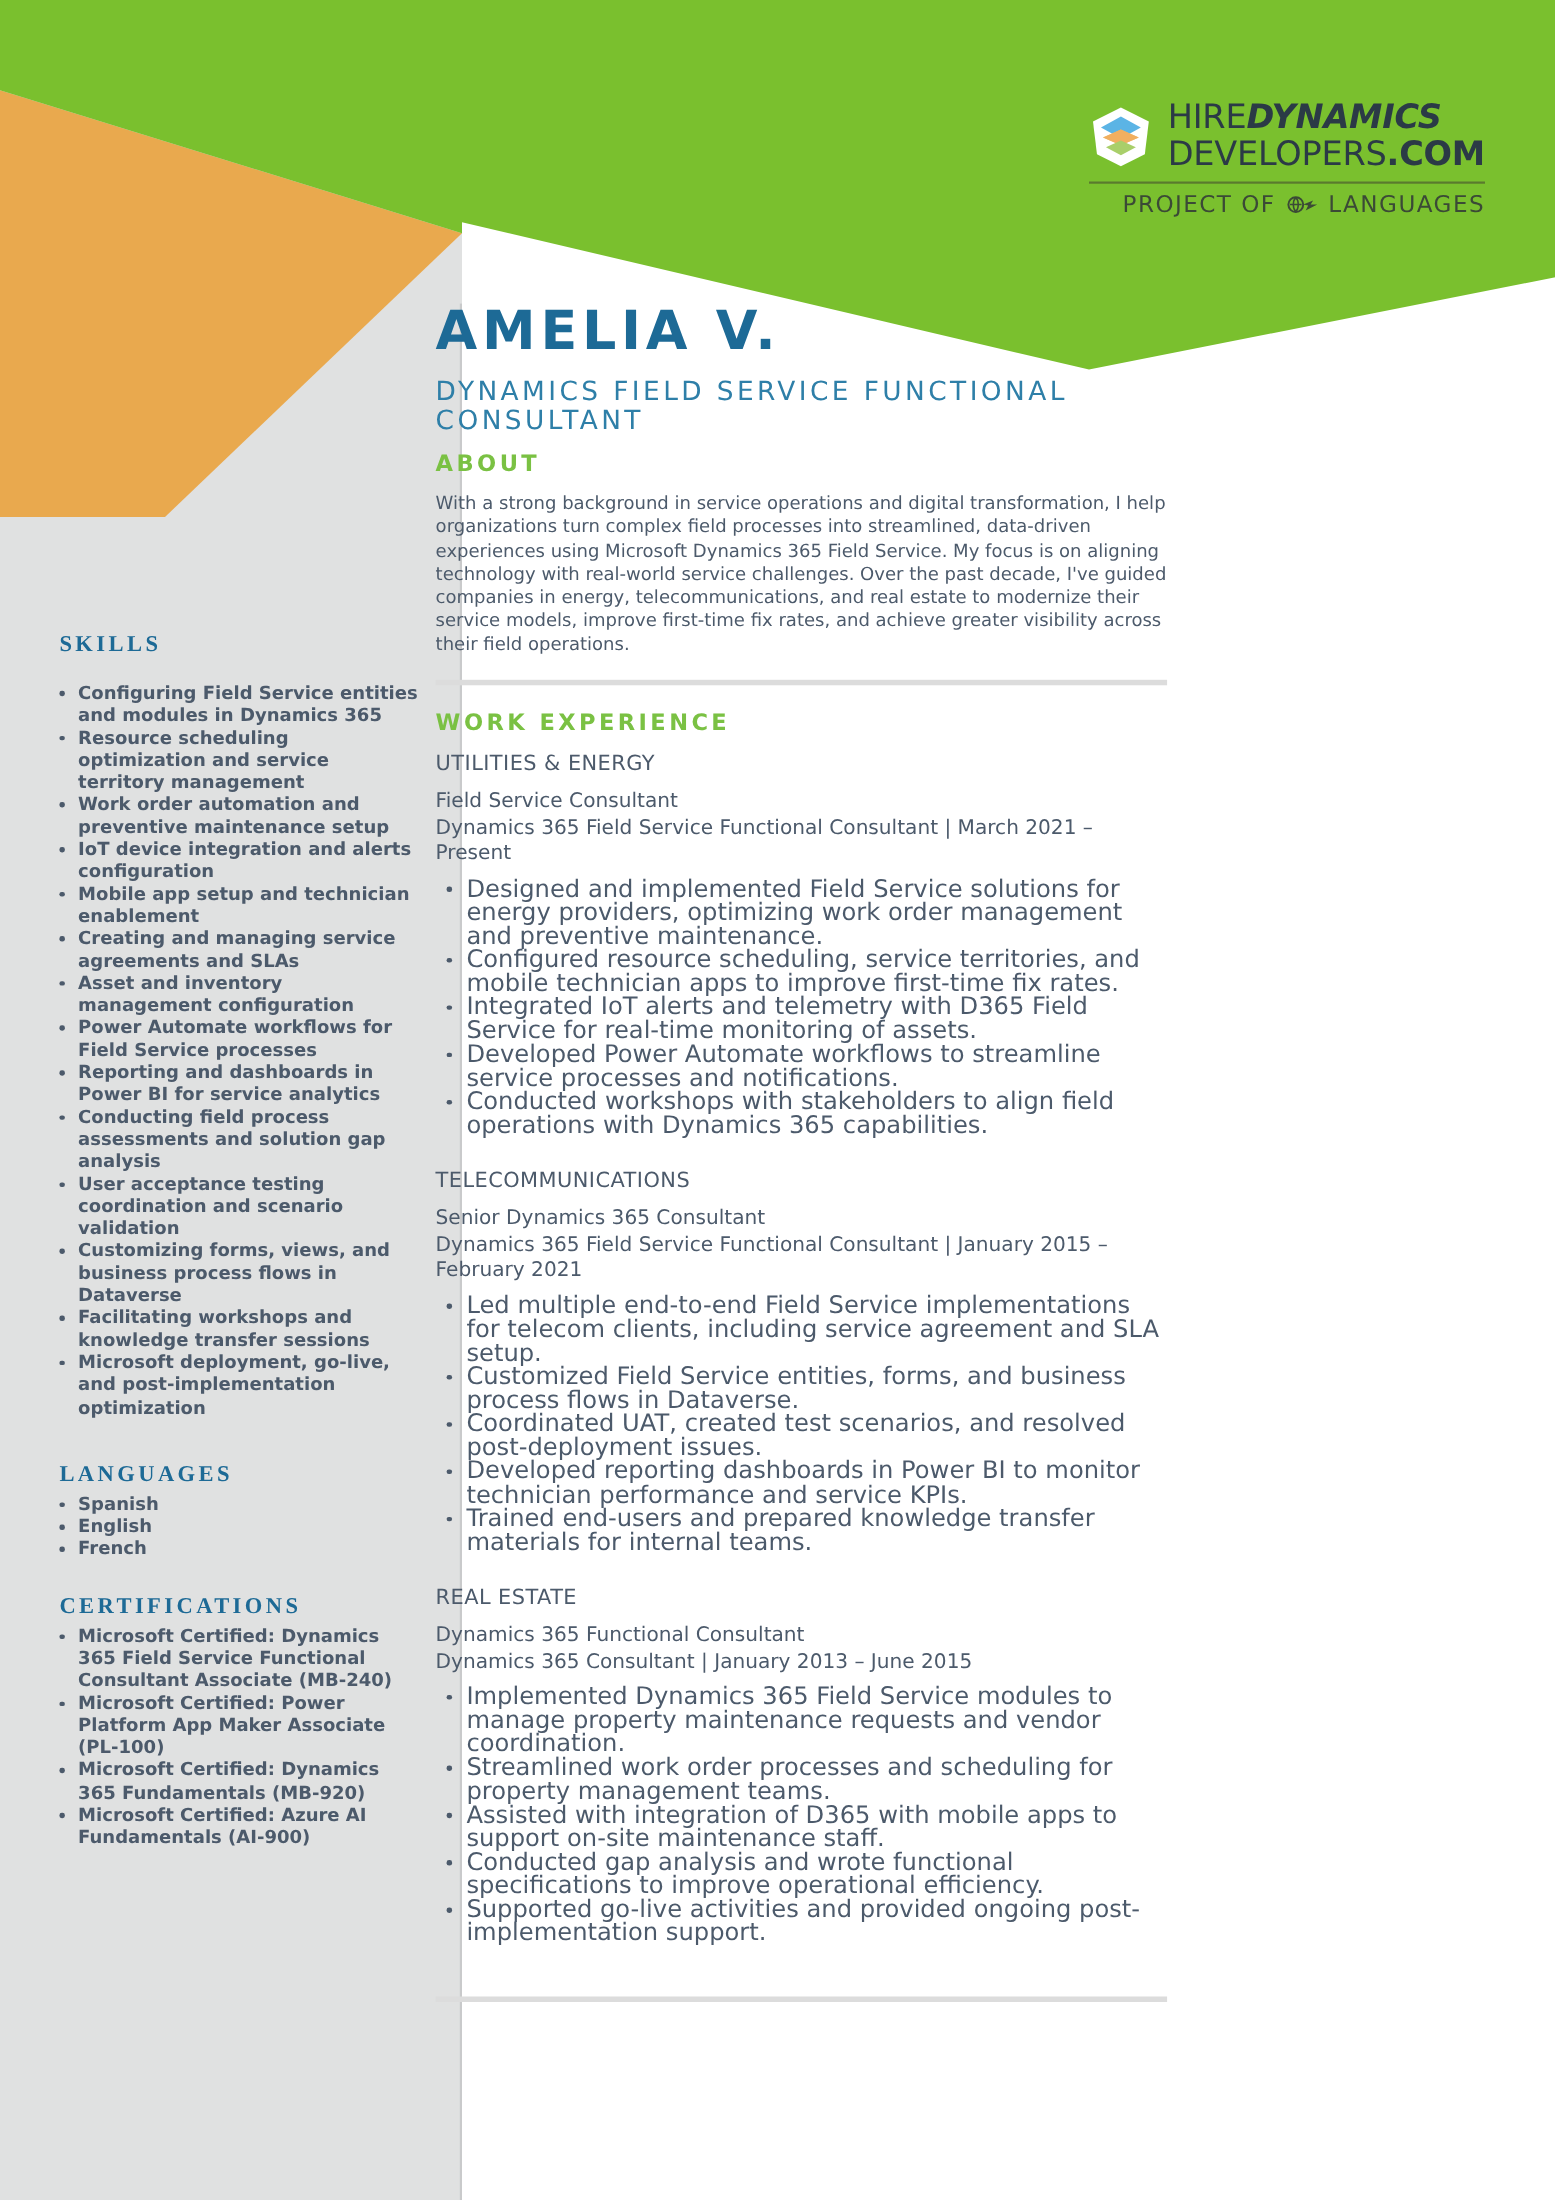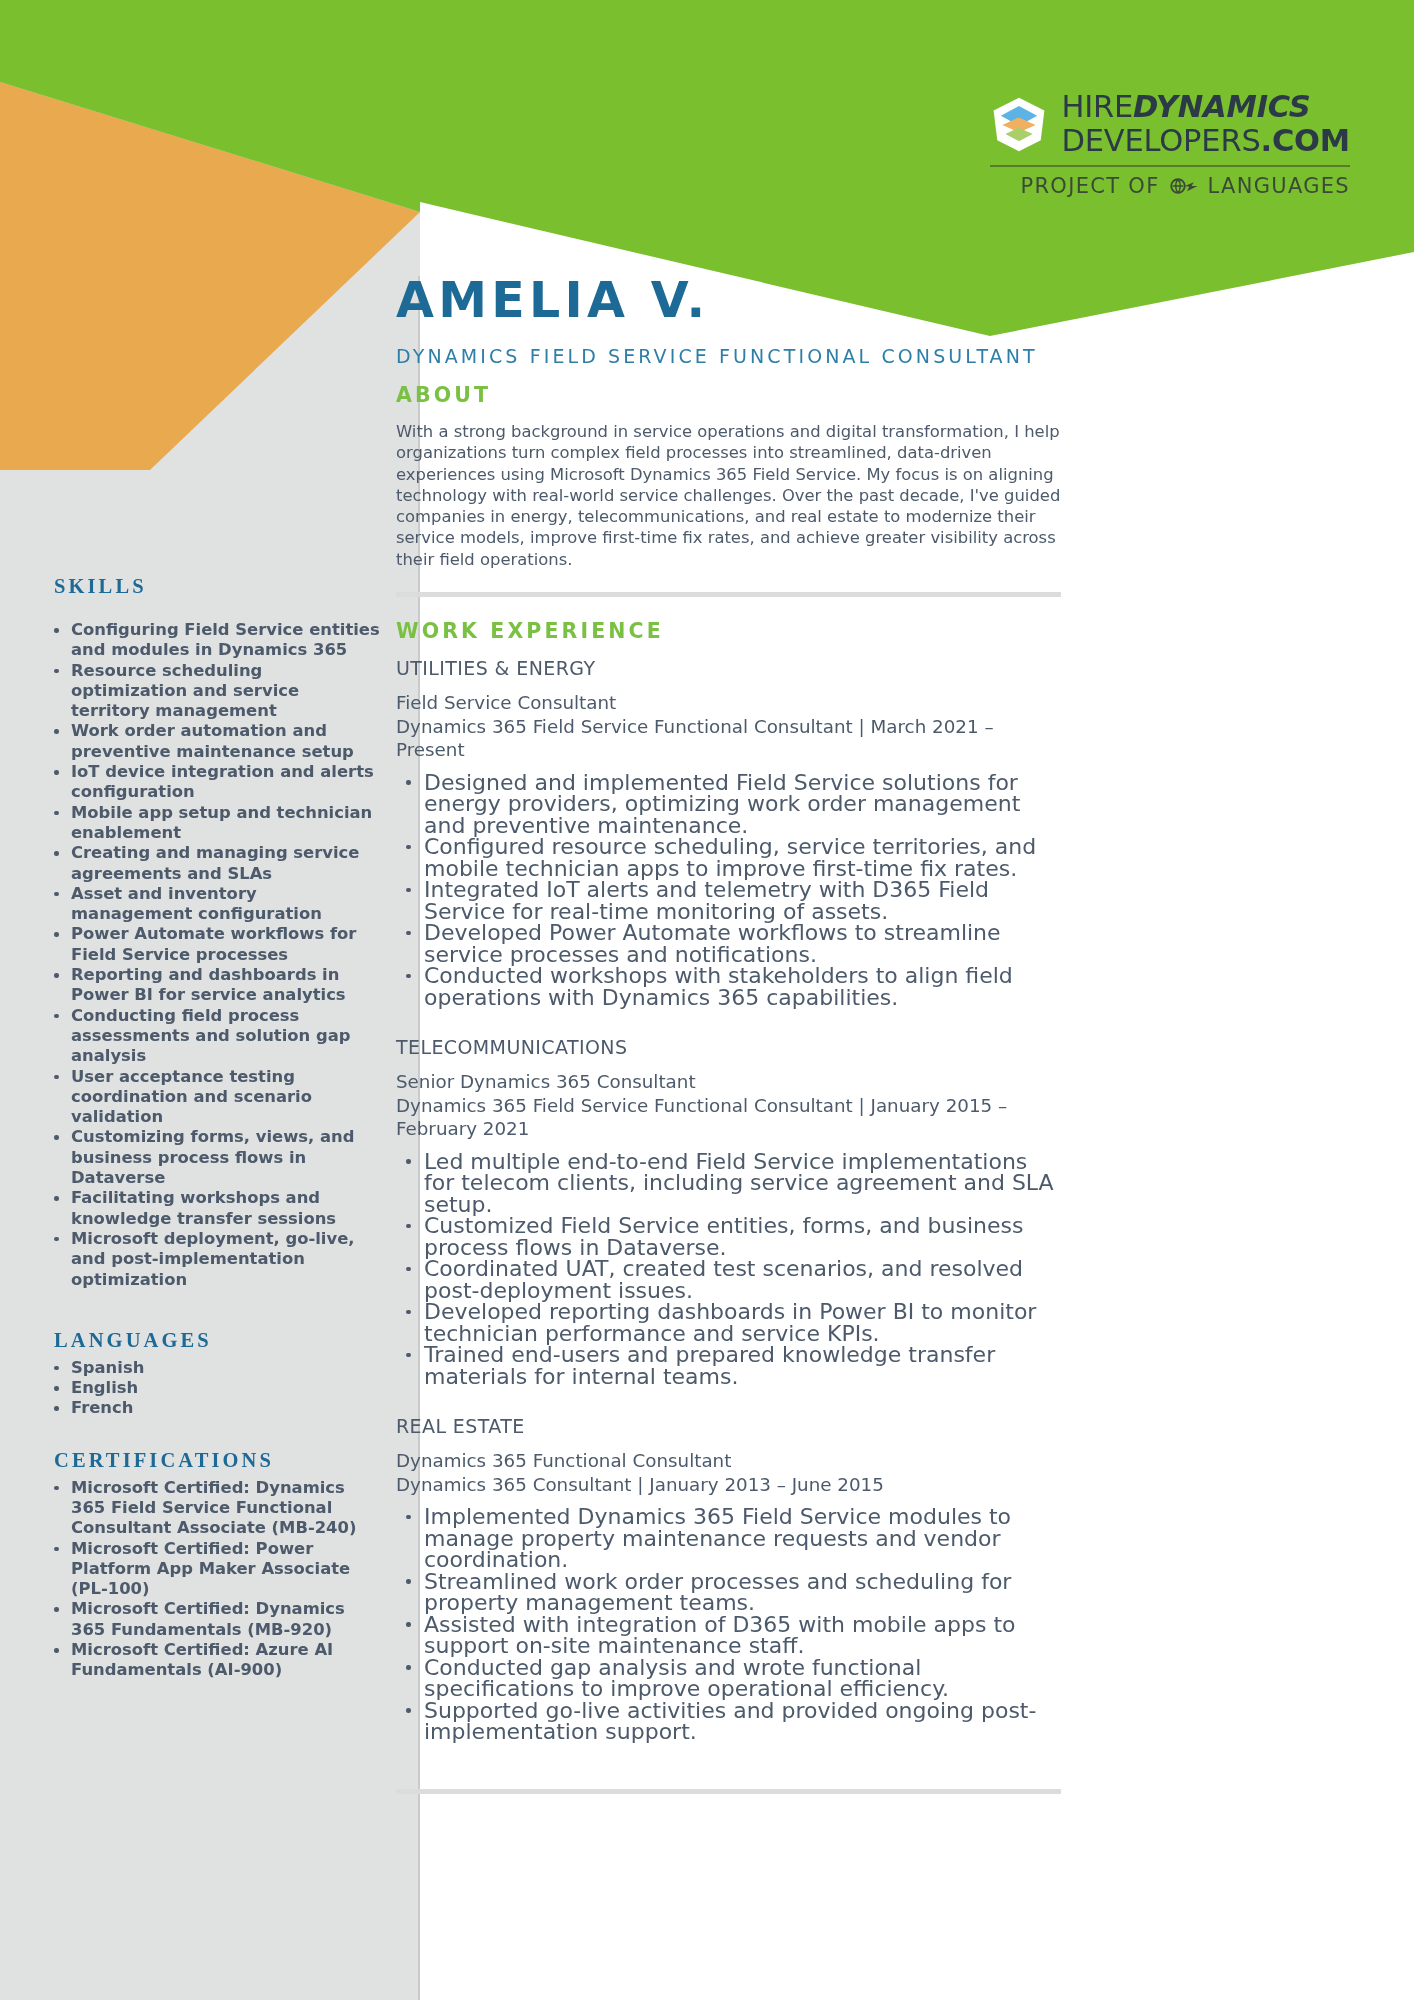--- a/index.html
+++ b/index.html
@@ -105,21 +105,21 @@
     color: #1d6a96;
     font-size: 49px;
     font-weight: bold;
     letter-spacing: 4.3px;
     line-height: 1.06;
     margin: 0 0 16px 0;
     font-family: "DejaVu Sans", "Liberation Sans", sans-serif;
   }
   .job-title {
     color: #2e7fa8;
-    font-size: 19px;
+    font-size: 24px;
     letter-spacing: 3.1px;
     line-height: 26px;
     margin: 0 0 14px 0;
     font-family: "DejaVu Sans", "Liberation Sans", sans-serif;
   }
   .sec-h-green {
     color: #7ac143;
     font-size: 20.5px;
     font-weight: bold;
     letter-spacing: 3.1px;

